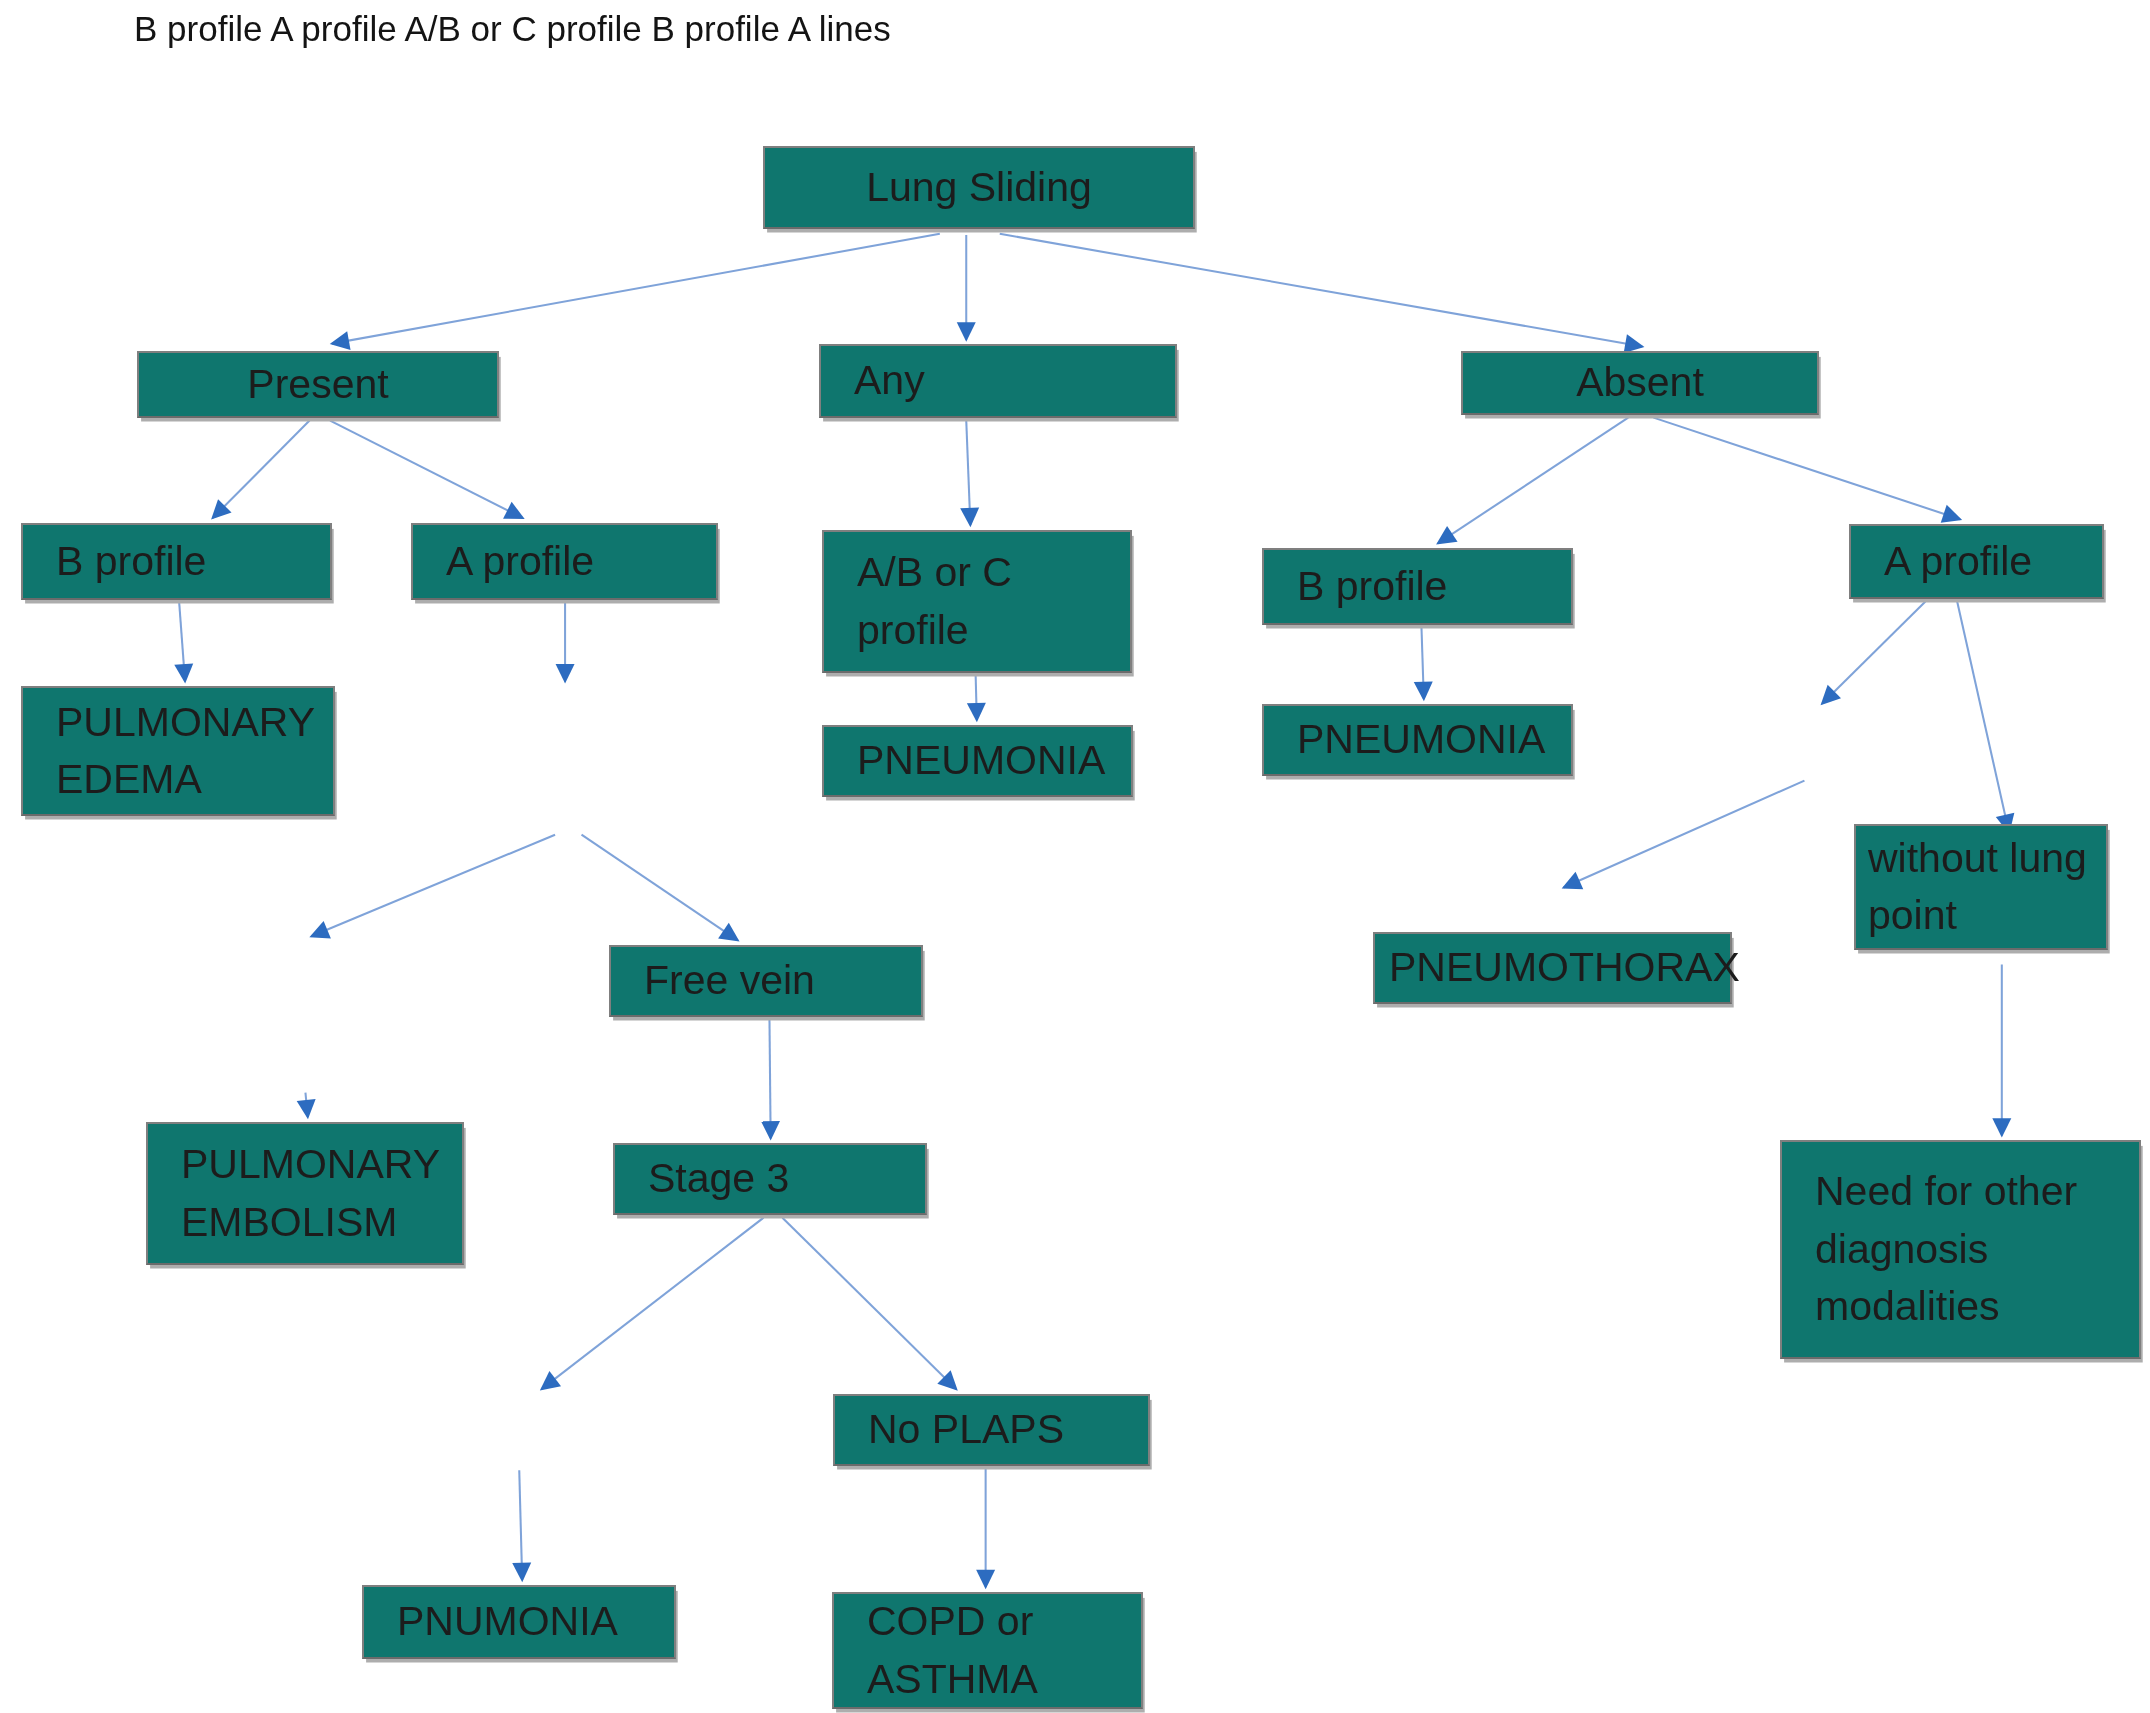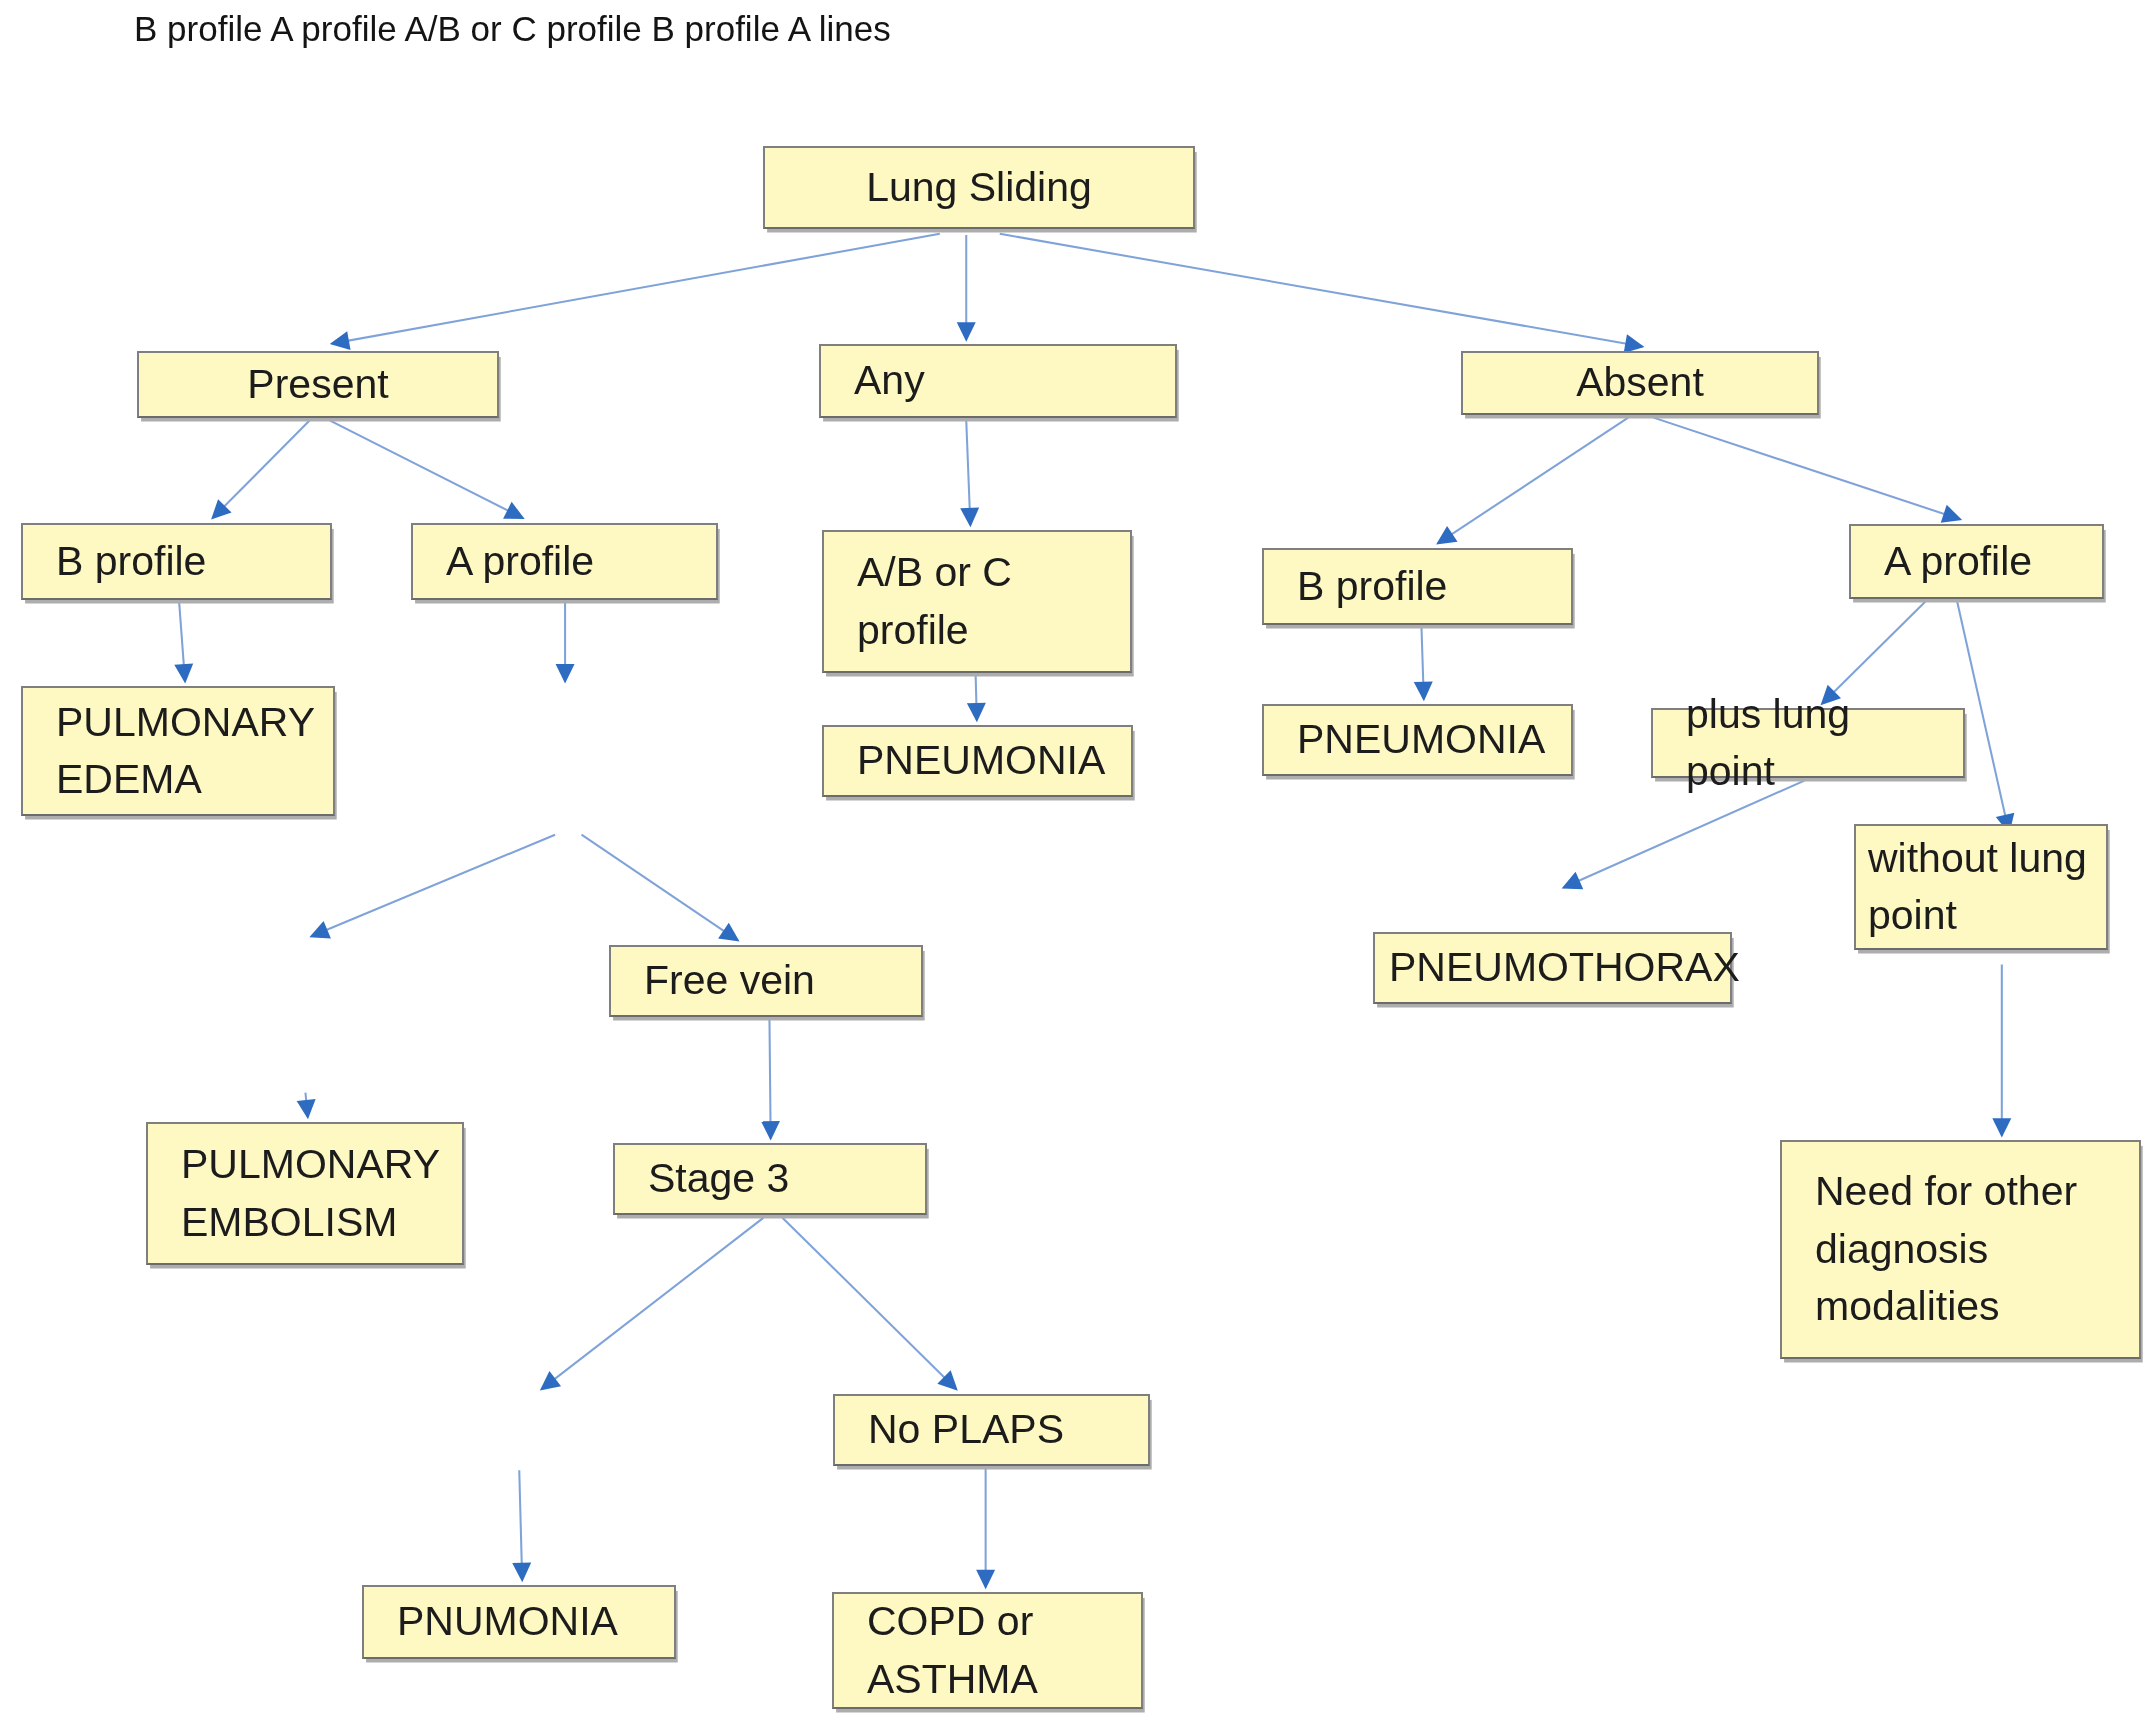--- a/index.html
+++ b/index.html
@@ -1,21 +1,21 @@
 <!DOCTYPE html>
 <html style="font-size:9.4px"><head>
 <meta charset="utf-8">
 <style>
   html,body{margin:0;padding:0;background:#ffffff;}
   body{width:2151px;height:1714px;position:relative;overflow:hidden;
        font-family:"Liberation Sans",sans-serif;color:#1c1c1c;}
   .stage{position:absolute;left:0;top:0;width:1719px;height:1714px;border-radius:19px;}
   .caption{position:absolute;left:134px;top:9.4px;font-size:35px;color:#141414;}
   svg.wires{position:absolute;left:0;top:0;pointer-events:none;}
-  .node{position:absolute;background:#fef9c3;border:2.9px solid #7f7f7f;
+  .node{position:absolute;background:#0f766e;border:2.9px solid #7f7f7f;
         border-bottom-color:#6b6b6b;box-shadow:2.9px 4.7px 0 -1.2px #adadad;
         box-sizing:border-box;display:flex;align-items:center;
         font-size:41px;line-height:1.4;white-space:pre-line;
         padding:0 14px 0 33px;text-align:left;}
   .node.center{justify-content:center;padding:0 11.7px;text-align:center;}
 </style>
 </head>
 <body>
 
 <div class="stage">
@@ -100,23 +100,20 @@
   </div>
 
   <div class="node" style="left:1849px;top:524px;width:255px;height:75px">
     <span>A profile</span>
   </div>
 
   <div class="node" style="left:1262px;top:704px;width:311px;height:72px">
     <span>PNEUMONIA</span>
   </div>
 
-  <div class="node" style="left:1651px;top:708px;width:314px;height:70px">
-    <span>plus lung point</span>
-  </div>
 
   <div class="node" style="left:1854px;top:824px;width:254px;height:126px;padding-left:12px">
     <span>without lung
 point</span>
   </div>
 
   <div class="node" style="left:1373px;top:932px;width:359px;height:72px;padding-left:14px">
     <span>PNEUMOTHORAX</span>
   </div>
 

